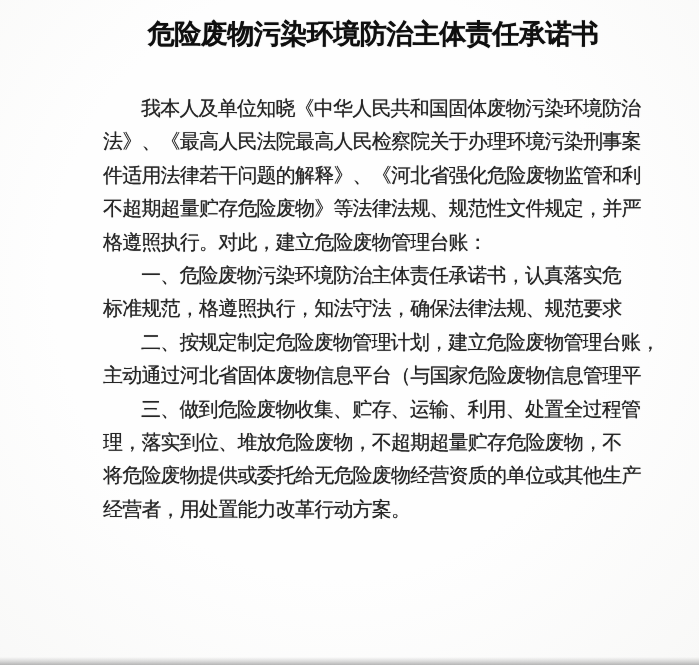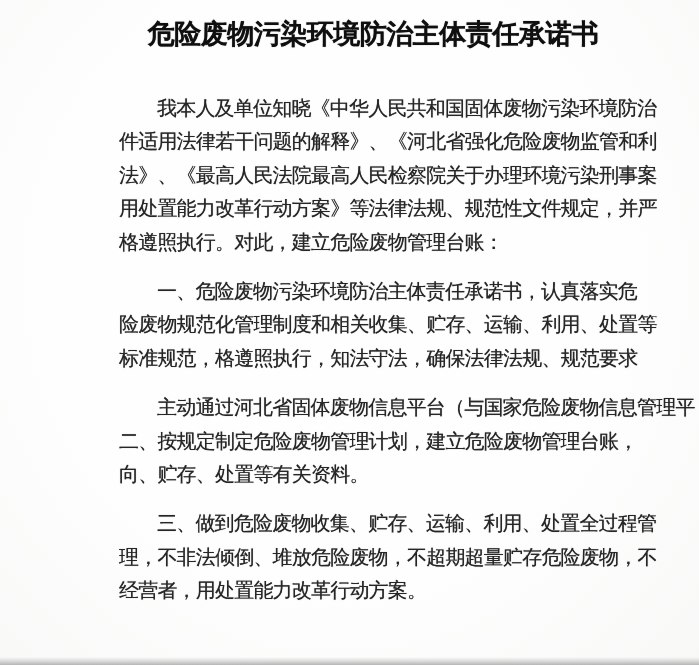--- a/index.html
+++ b/index.html
@@ -32,21 +32,21 @@
   }
   .doc-body {
     margin-top: 40px;
     font-size: 20px;
     line-height: 33.4px;
     letter-spacing: -0.8px;
     color: #262626;
     text-shadow: 0 0 0.7px rgba(40,40,40,0.75);
   }
   .para {
-    margin: 16px;
+    margin: 0;
   }
   .line {
     white-space: nowrap;
   }
   .para .line:first-child {
     text-indent: 38px;
   }
   .bottom-edge-shadow {
     position: absolute;
     left: 0;
@@ -64,41 +64,40 @@
 
 <div class="page">
   <div class="content">
 
     <div class="doc-title">危险废物污染环境防治主体责任承诺书</div>
 
     <div class="doc-body">
 
       <div class="para">
         <div class="line">我本人及单位知晓《中华人民共和国固体废物污染环境防治</div>
+        <div class="line">法》、《最高人民法院最高人民检察院关于办理环境污染刑事案</div>
         <div class="line">件适用法律若干问题的解释》、《河北省强化危险废物监管和利</div>
-        <div class="line">法》、《最高人民法院最高人民检察院关于办理环境污染刑事案</div>
-        <div class="line">用处置能力改革行动方案》等法律法规、规范性文件规定，并严</div>
+        <div class="line">不超期超量贮存危险废物》等法律法规、规范性文件规定，并严</div>
         <div class="line">格遵照执行。对此，建立危险废物管理台账：</div>
       </div>
 
       <div class="para">
         <div class="line">一、危险废物污染环境防治主体责任承诺书，认真落实危</div>
-        <div class="line">险废物规范化管理制度和相关收集、贮存、运输、利用、处置等</div>
         <div class="line">标准规范，格遵照执行，知法守法，确保法律法规、规范要求</div>
       </div>
 
       <div class="para">
+        <div class="line">二、按规定制定危险废物管理计划，建立危险废物管理台账，</div>
         <div class="line">主动通过河北省固体废物信息平台（与国家危险废物信息管理平</div>
-        <div class="line">二、按规定制定危险废物管理计划，建立危险废物管理台账，</div>
-        <div class="line">向、贮存、处置等有关资料。</div>
       </div>
 
       <div class="para">
         <div class="line">三、做到危险废物收集、贮存、运输、利用、处置全过程管</div>
-        <div class="line">理，不非法倾倒、堆放危险废物，不超期超量贮存危险废物，不</div>
+        <div class="line">理，落实到位、堆放危险废物，不超期超量贮存危险废物，不</div>
+        <div class="line">将危险废物提供或委托给无危险废物经营资质的单位或其他生产</div>
         <div class="line">经营者，用处置能力改革行动方案。</div>
       </div>
 
     </div>
   </div>
 
   <div class="bottom-edge-shadow"></div>
 </div>
 
 </body></html>

